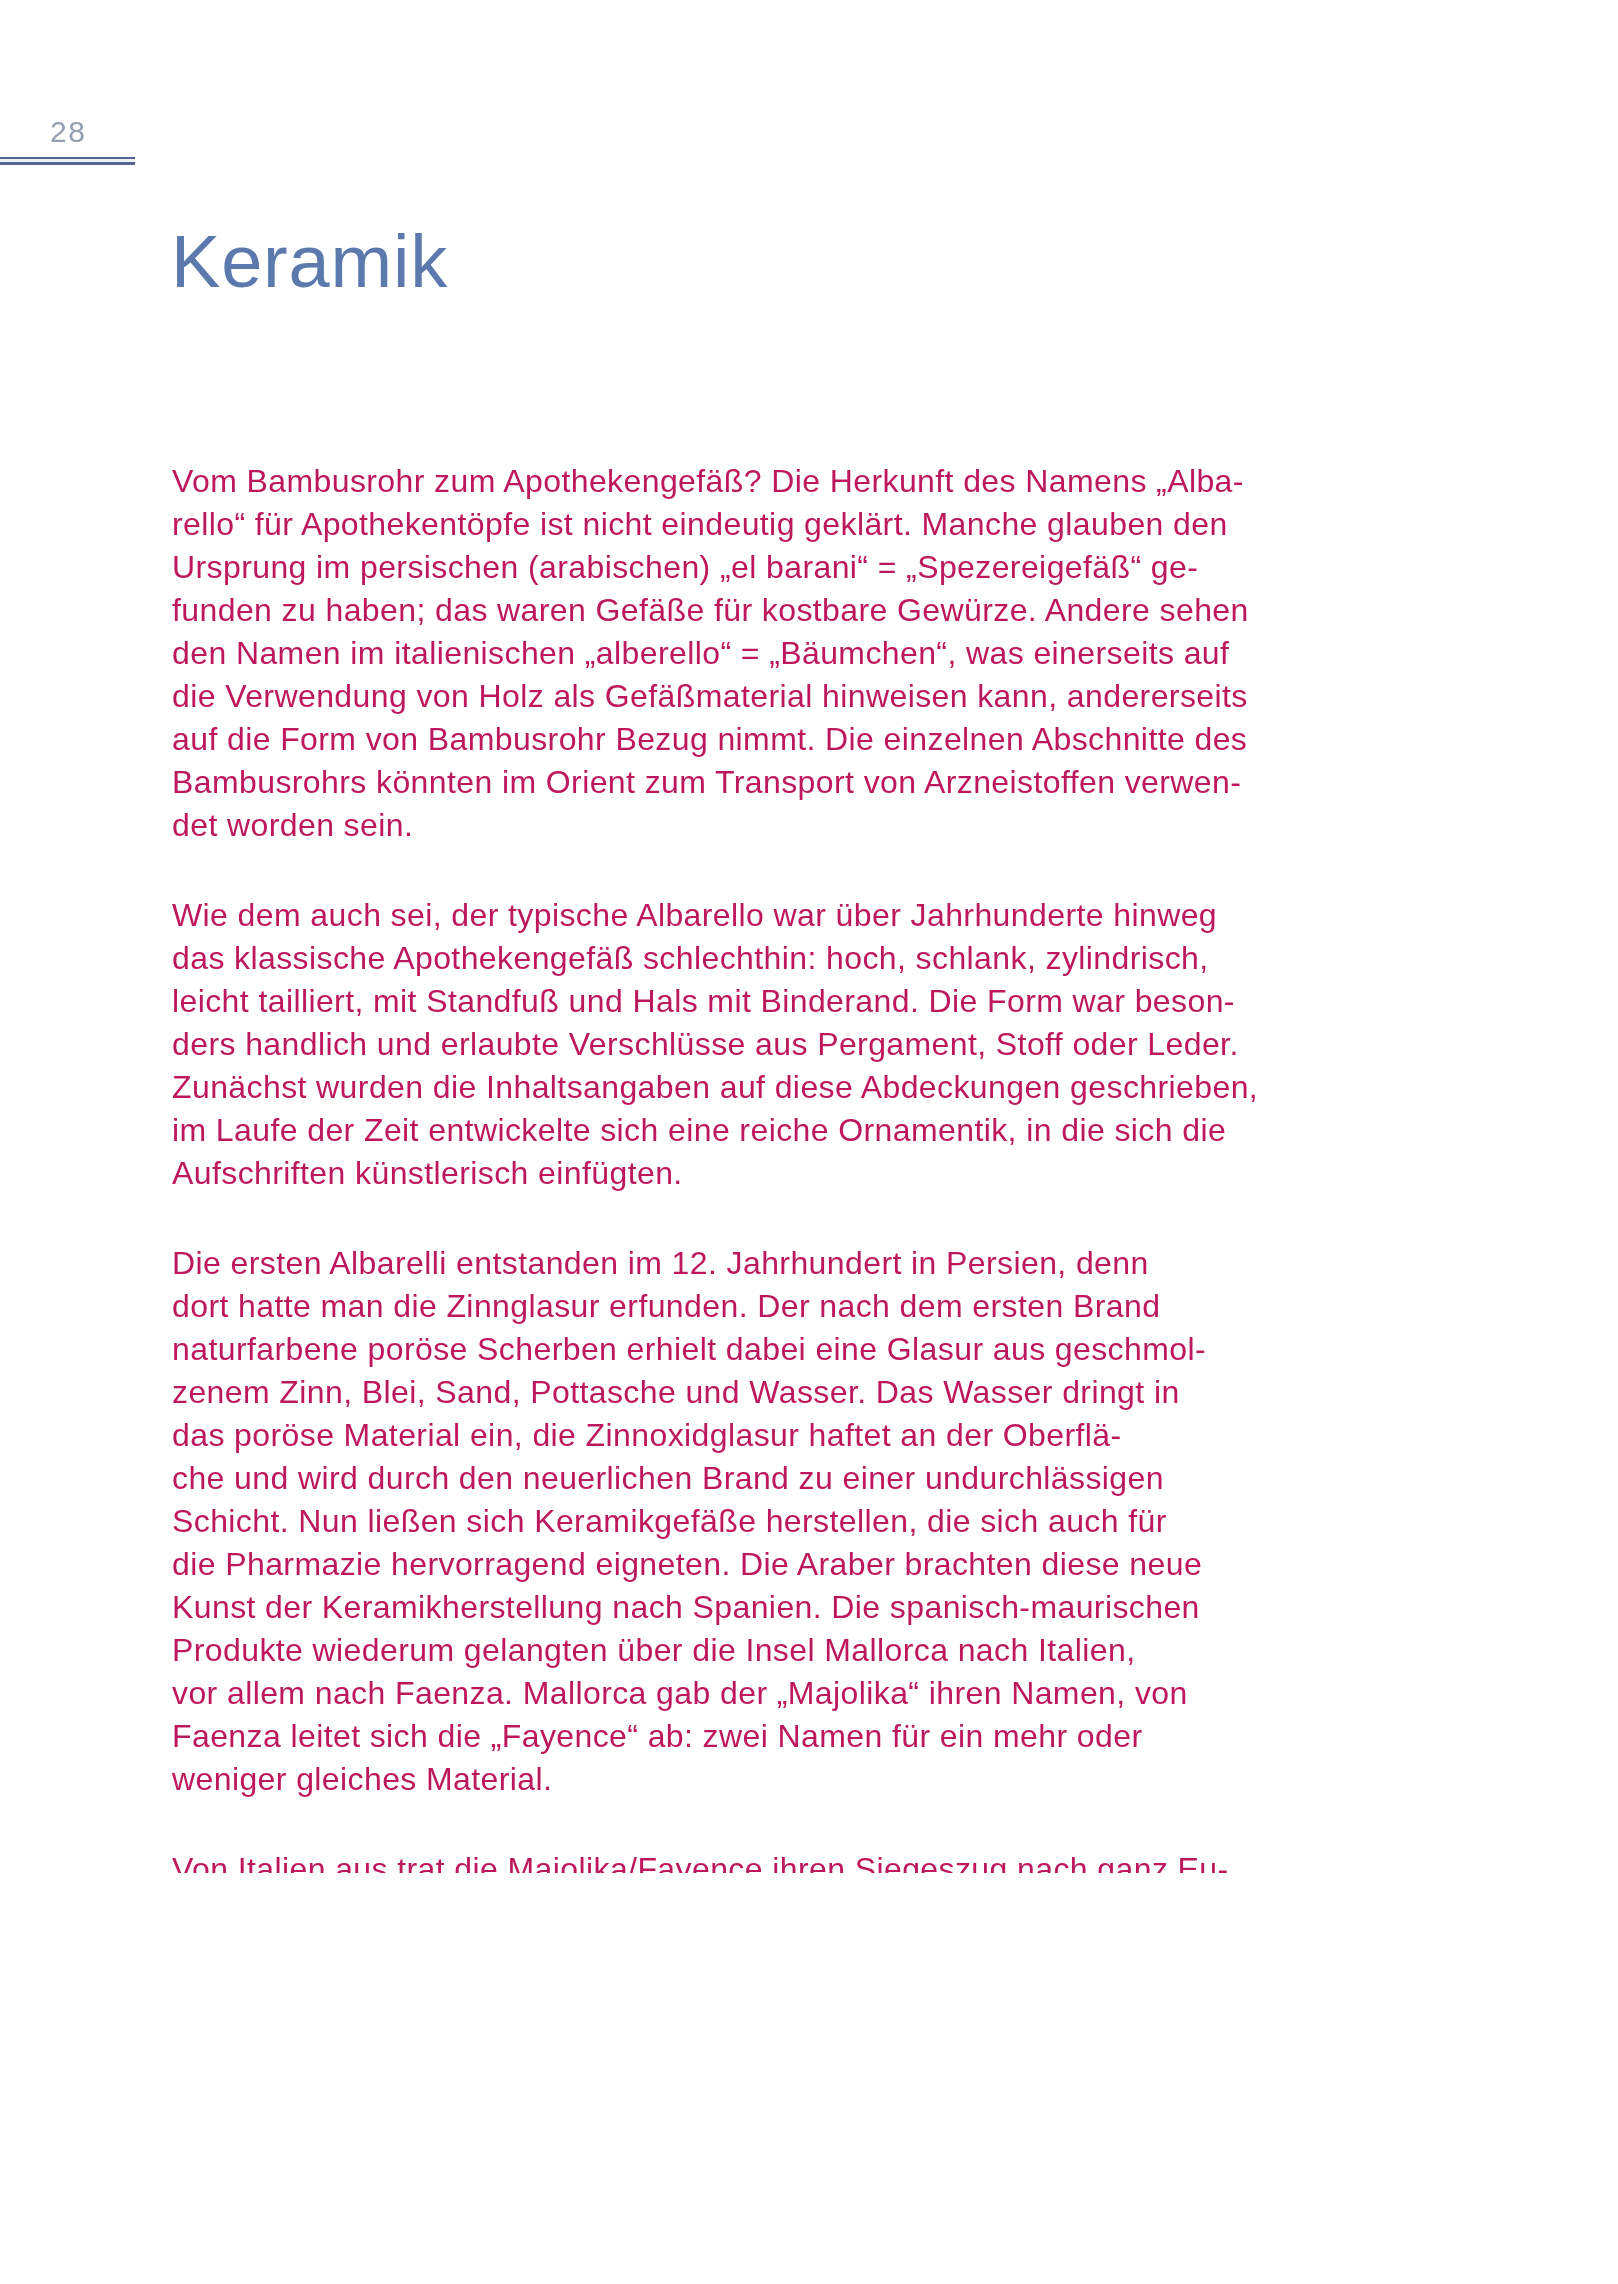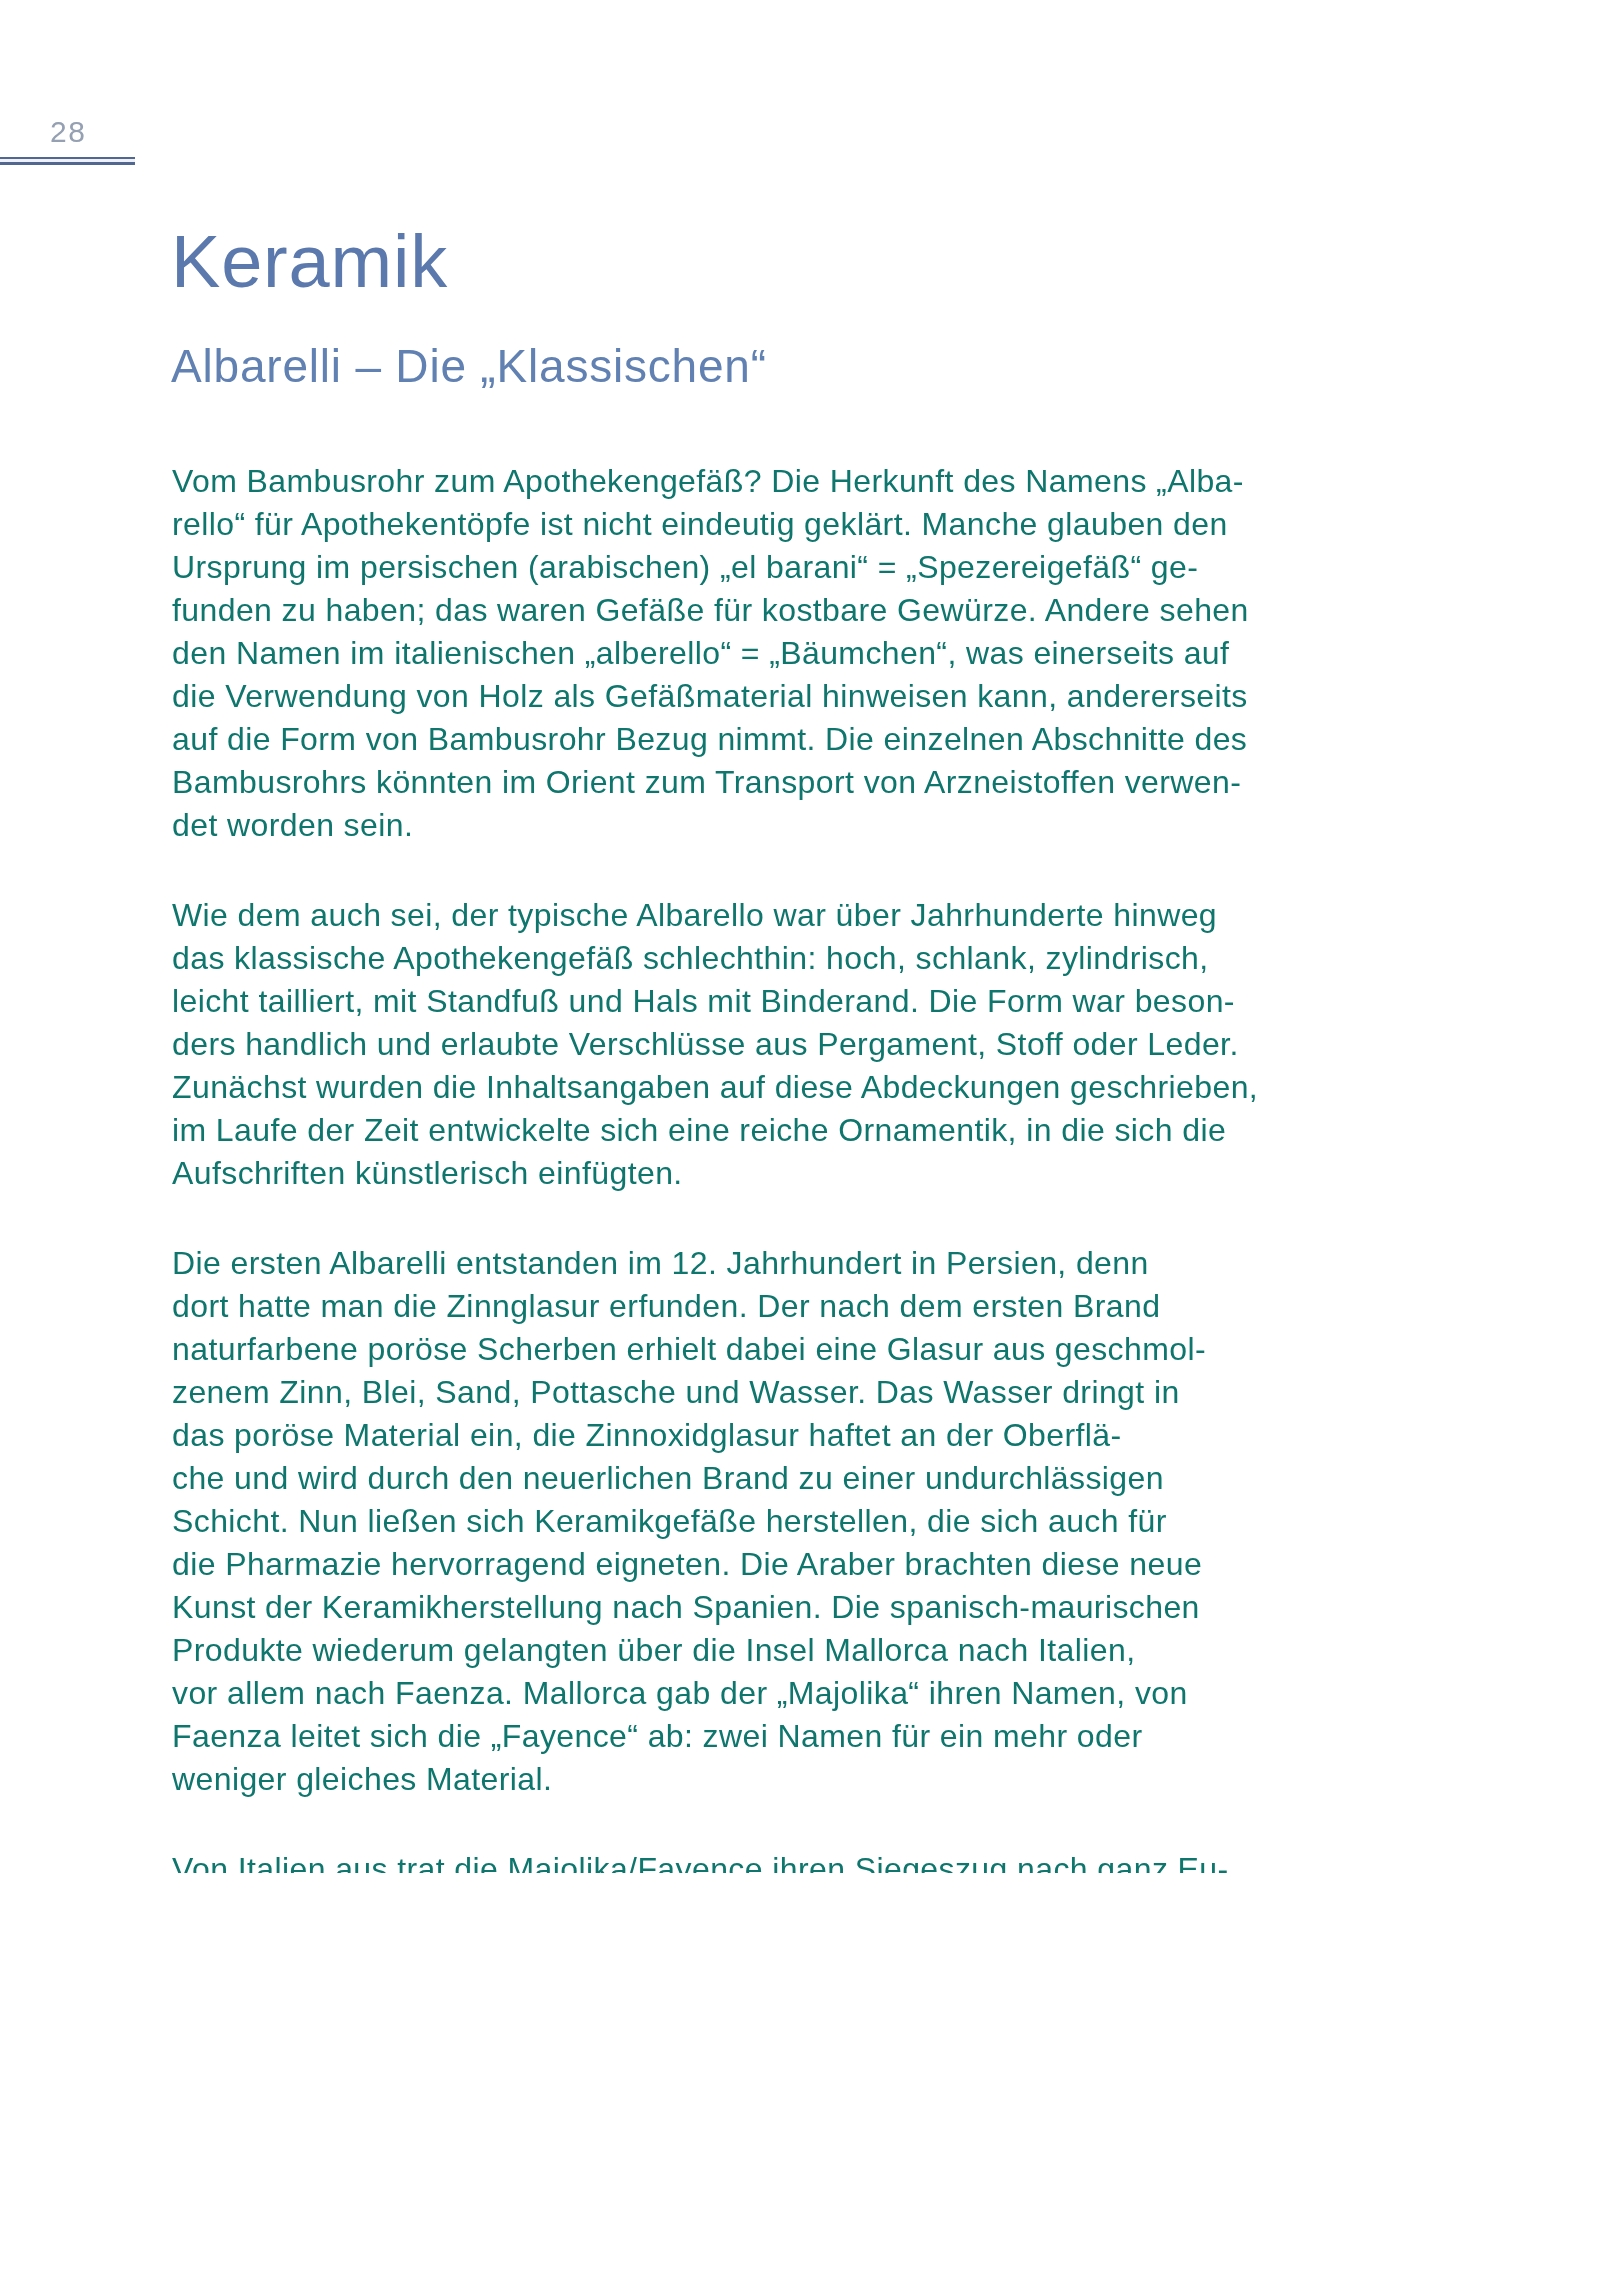--- a/index.html
+++ b/index.html
@@ -55,21 +55,21 @@
     font-weight: 400;
     letter-spacing: 0.8px;
     color: #6181b2;
     line-height: 1;
   }
   .bodytext {
     position: absolute;
     left: 172px;
     top: 460px;
     width: 1197px;
-    color: #0f766e;
+    color: #be185d;
     font-size: 32px;
     font-weight: 400;
     line-height: 43px;
     letter-spacing: 0.4px;
   }
   .bodytext p {
     margin: 0 0 47px 0;
     white-space: pre-line;
   }
 </style>
@@ -77,21 +77,20 @@
 <body>
 
 <div class="sheet">
 
   <div class="pagenum">28</div>
 
   <div class="rule"></div>
 
   <h1 class="title">Keramik</h1>
 
-  <h2 class="subtitle">Albarelli – Die „Klassischen“</h2>
 
   <div class="bodytext">
     <p>Vom Bambusrohr zum Apothekengefäß? Die Herkunft des Namens „Alba-
 rello“ für Apothekentöpfe ist nicht eindeutig geklärt. Manche glauben den
 Ursprung im persischen (arabischen) „el barani“ = „Spezereigefäß“ ge-
 funden zu haben; das waren Gefäße für kostbare Gewürze. Andere sehen
 den Namen im italienischen „alberello“ = „Bäumchen“, was einerseits auf
 die Verwendung von Holz als Gefäßmaterial hinweisen kann, andererseits
 auf die Form von Bambusrohr Bezug nimmt. Die einzelnen Abschnitte des
 Bambusrohrs könnten im Orient zum Transport von Arzneistoffen verwen-

